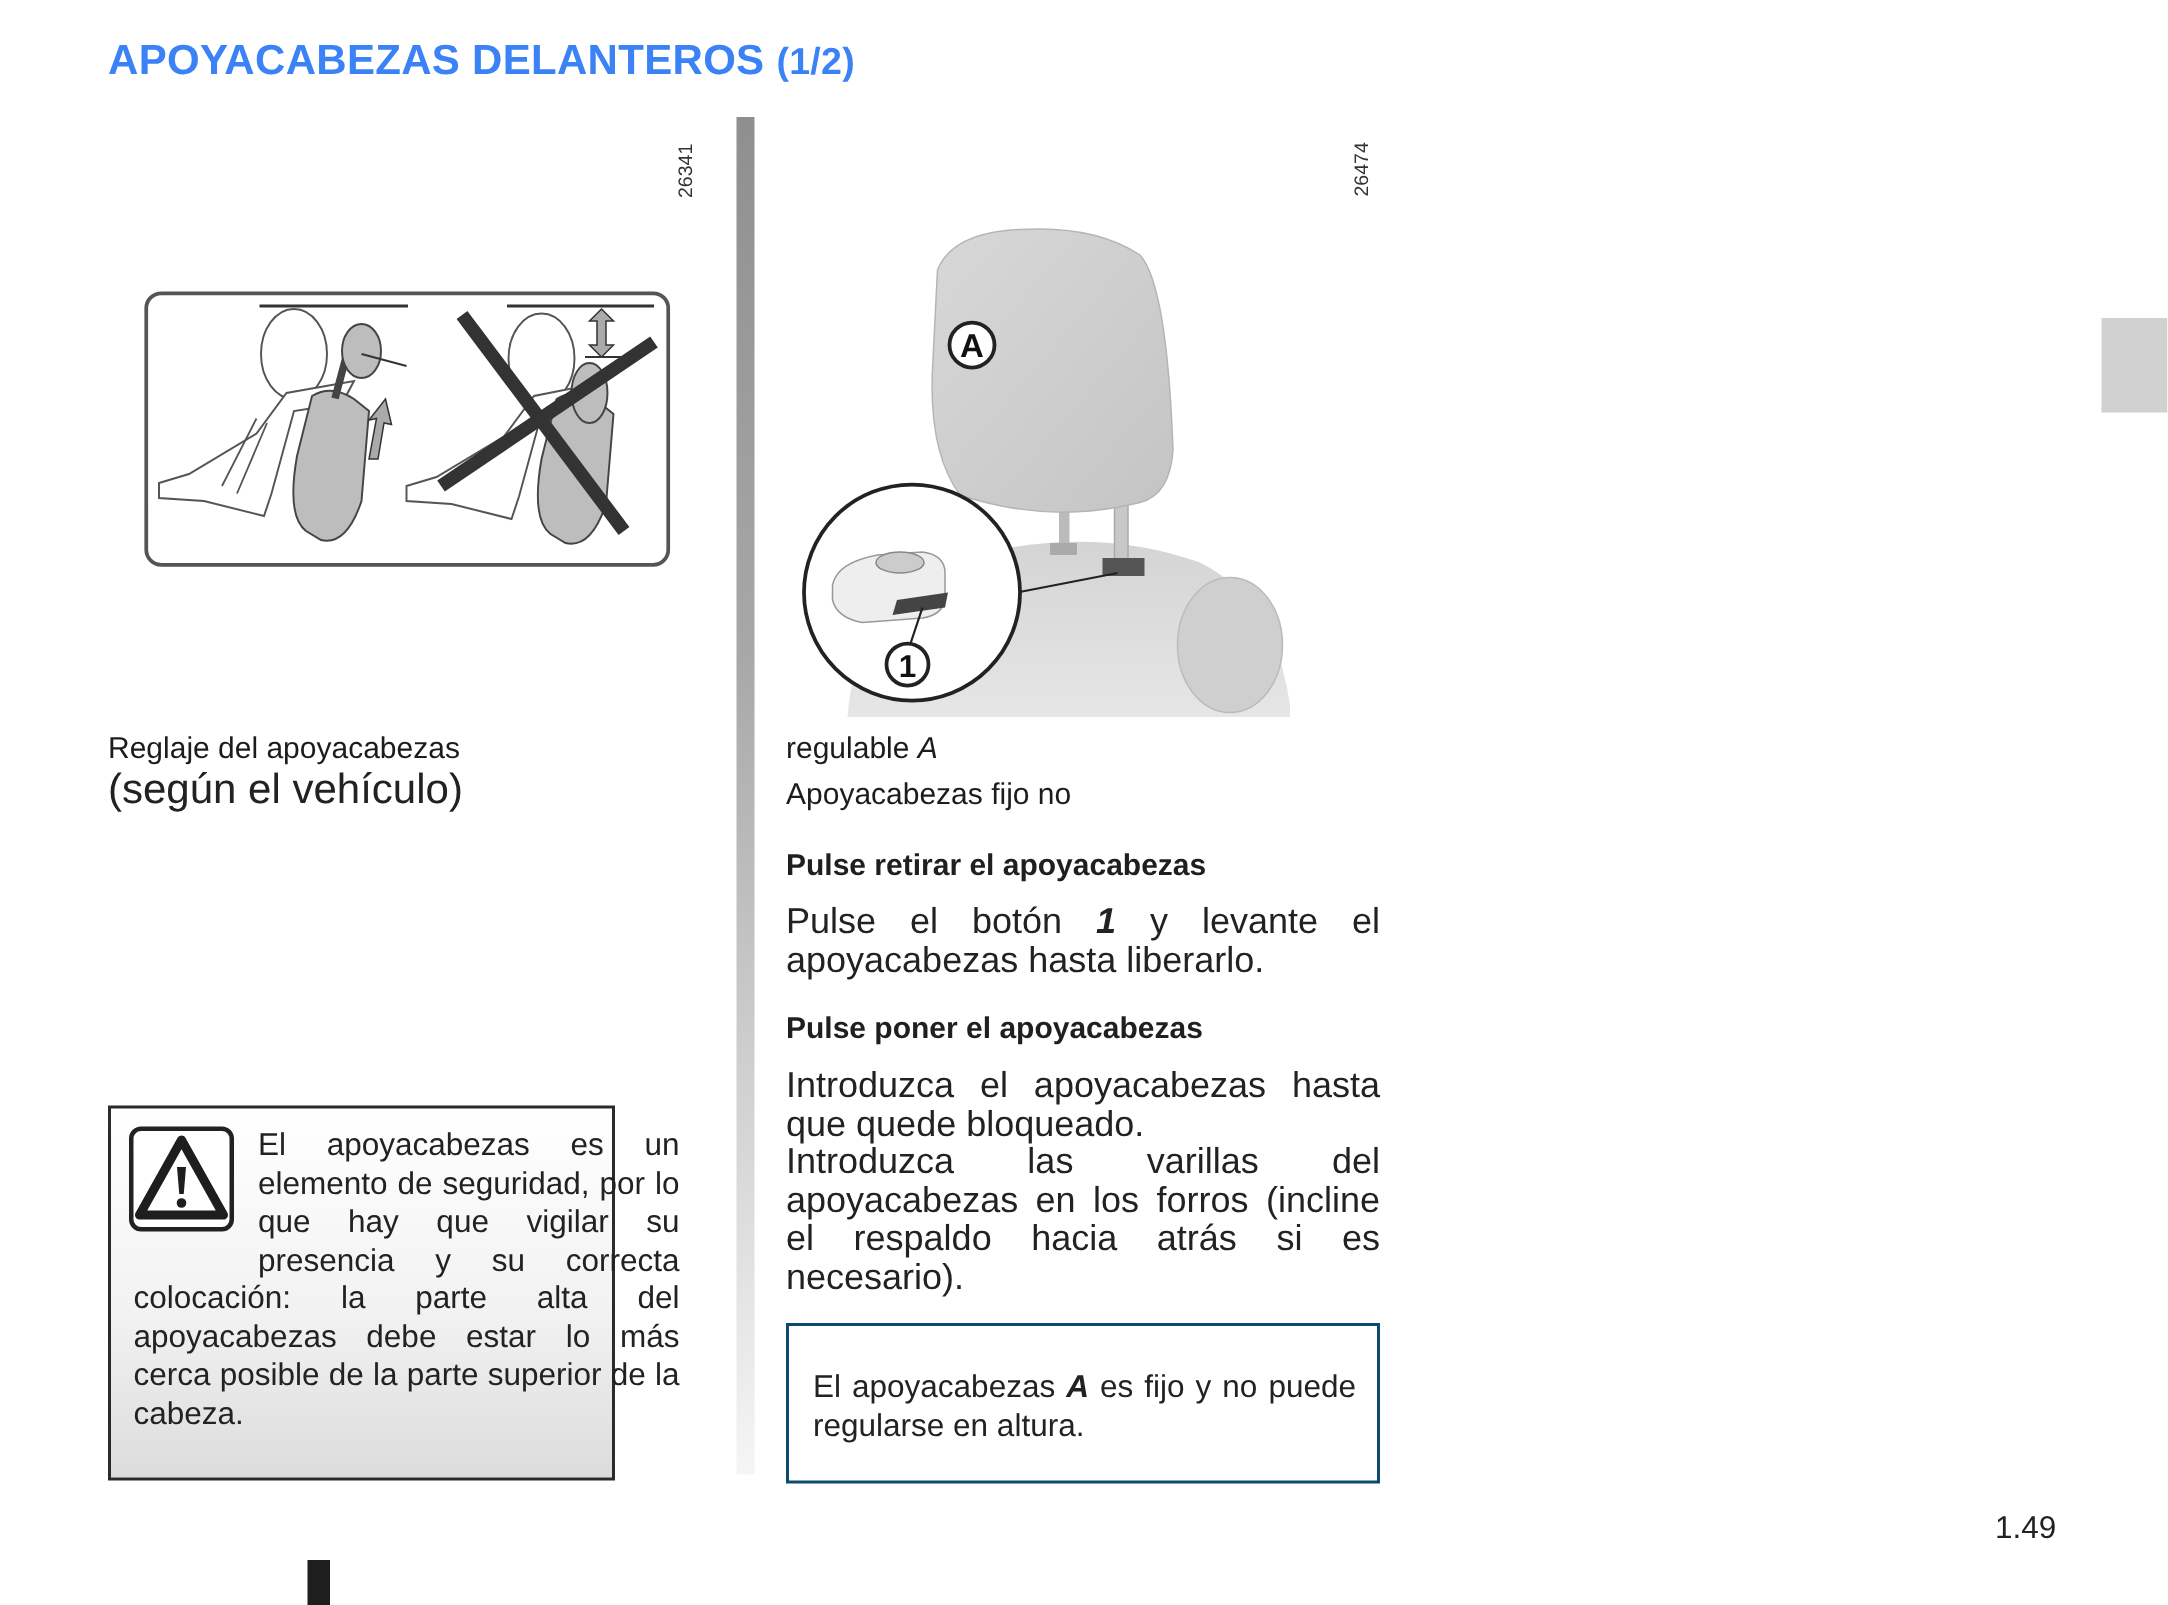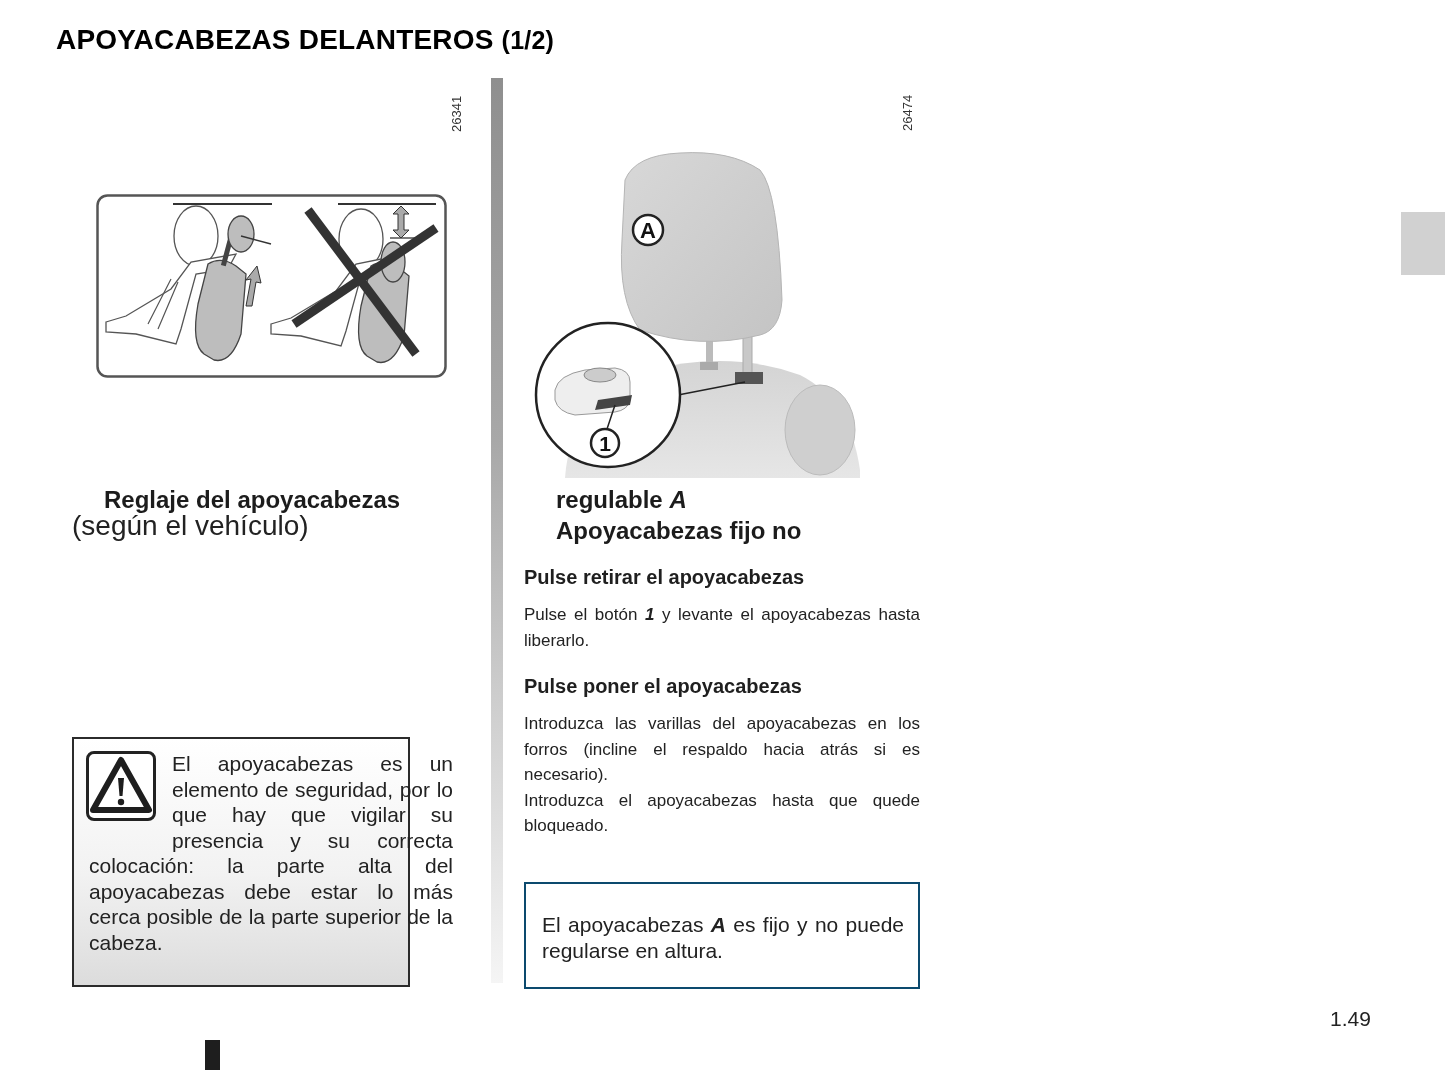--- a/index.html
+++ b/index.html
@@ -3,35 +3,35 @@
 <meta charset="utf-8">
 <style>
   html, body { margin:0; padding:0; }
   body {
     width:1445px; height:1070px; position:relative; overflow:hidden;
     background:#ffffff; color:#1f1f1f;
     font-family:"Liberation Sans", sans-serif;
   }
   .abs { position:absolute; }
   .page-title {
-    left:56px; top:24px; font-size:28px; font-weight:bold; letter-spacing:0.2px; color:#000000;
+    left:72px; top:24px; font-size:28px; font-weight:bold; letter-spacing:0.2px; color:#3b82f6;
     white-space:nowrap;
   }
   .page-title .part { font-size:25px; }
   .col-divider {
     left:491px; top:78px; width:12px; height:905px;
     background:linear-gradient(to bottom,#8f8f8f 0%,#a8a8a8 40%,#cfcfcf 70%,#f5f5f5 100%);
   }
   .img-code {
     font-size:13px; color:#333; transform:rotate(-90deg); transform-origin:left top; white-space:nowrap;
   }
-  .section-title { font-size:24px; font-weight:bold; line-height:31px; color:#1c1c1c;margin-left:32px; }
+  .section-title { font-size:20px; font-weight:normal; line-height:31px; color:#1c1c1c; }
   .subtitle { font-size:28px; line-height:24px; color:#222; }
   .sub-head { font-size:20px; font-weight:bold; color:#1f1f1f; }
-  .body-text { font-size:17px; line-height:25.5px; color:#222; text-align:justify; }
+  .body-text { font-size:24px; line-height:25.5px; color:#222; text-align:justify; }
   .warn-box {
     left:72px; top:737px; width:338px; height:250px; border:2px solid #2b2b2b;
     background:linear-gradient(to bottom,#ffffff 0%,#f2f2f2 55%,#dcdcdc 100%);
     box-sizing:border-box;
   }
   .warn-icon-wrap {
     position:absolute; left:12px; top:12px; width:70px; height:70px;
     border:3px solid #222; border-radius:8px; background:#fff; box-sizing:border-box;
   }
   .warn-text {
@@ -148,22 +148,22 @@
   <div>Apoyacabezas fijo no</div>
 </div>
 
 <div class="abs sub-head" style="left:524px; top:566px;">Pulse retirar el apoyacabezas</div>
 <div class="abs body-text" style="left:524px; top:602px; width:396px;">
   <span>Pulse el botón </span><b><i>1</i></b><span> y levante el apoyacabezas hasta liberarlo.</span>
 </div>
 
 <div class="abs sub-head" style="left:524px; top:675px;">Pulse poner el apoyacabezas</div>
 <div class="abs body-text" style="left:524px; top:711px; width:396px;">
+  <div>Introduzca el apoyacabezas hasta que quede bloqueado.</div>
   <div>Introduzca las varillas del apoyacabezas en los forros (incline el respaldo hacia atrás si es necesario).</div>
-  <div>Introduzca el apoyacabezas hasta que quede bloqueado.</div>
 </div>
 
 <div class="abs note-box">
   <div class="note-text">
     <span>El apoyacabezas </span><b><i>A</i></b><span> es fijo y no puede regularse en altura.</span>
   </div>
 </div>
 
 <div class="abs tab-marker"></div>
 

